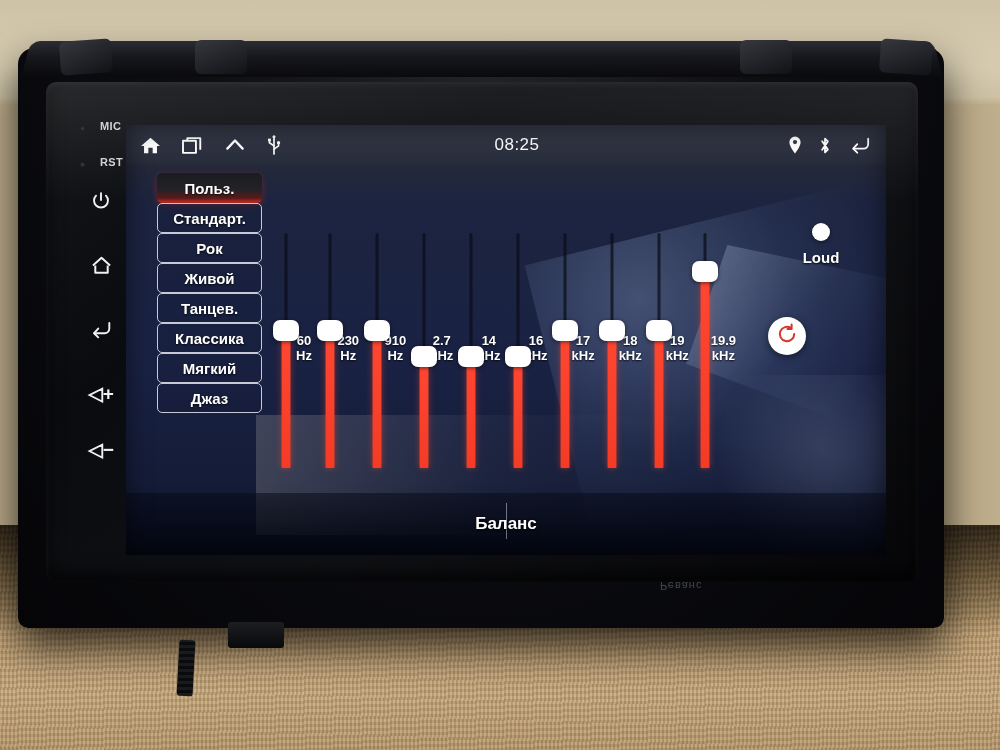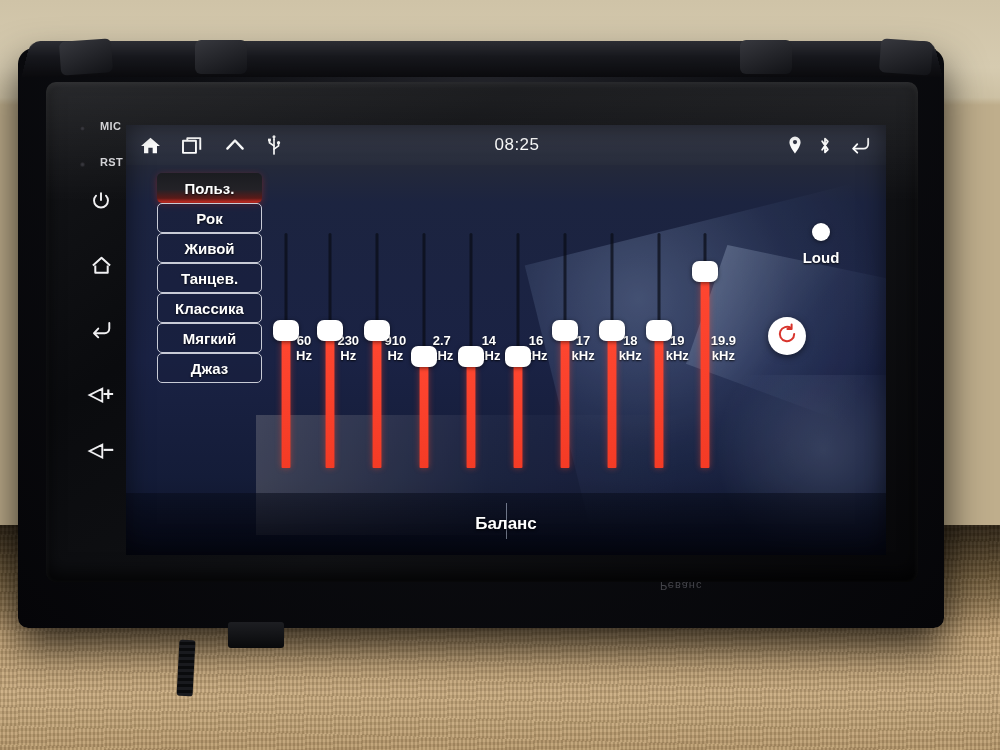--- a/index.html
+++ b/index.html
@@ -504,20 +504,23 @@
       </div>
 
       <div class="clock">08:25</div>
     </div>
 
     <div class="presets" id="preset-list">
         <div class="preset active">
           <span>Польз.</span>
         </div>
         <div class="preset">
+          <span>Стандарт.</span>
+        </div>
+        <div class="preset">
           <span>Рок</span>
         </div>
         <div class="preset">
           <span>Живой</span>
         </div>
         <div class="preset">
           <span>Танцев.</span>
         </div>
         <div class="preset">
           <span>Классика</span>

